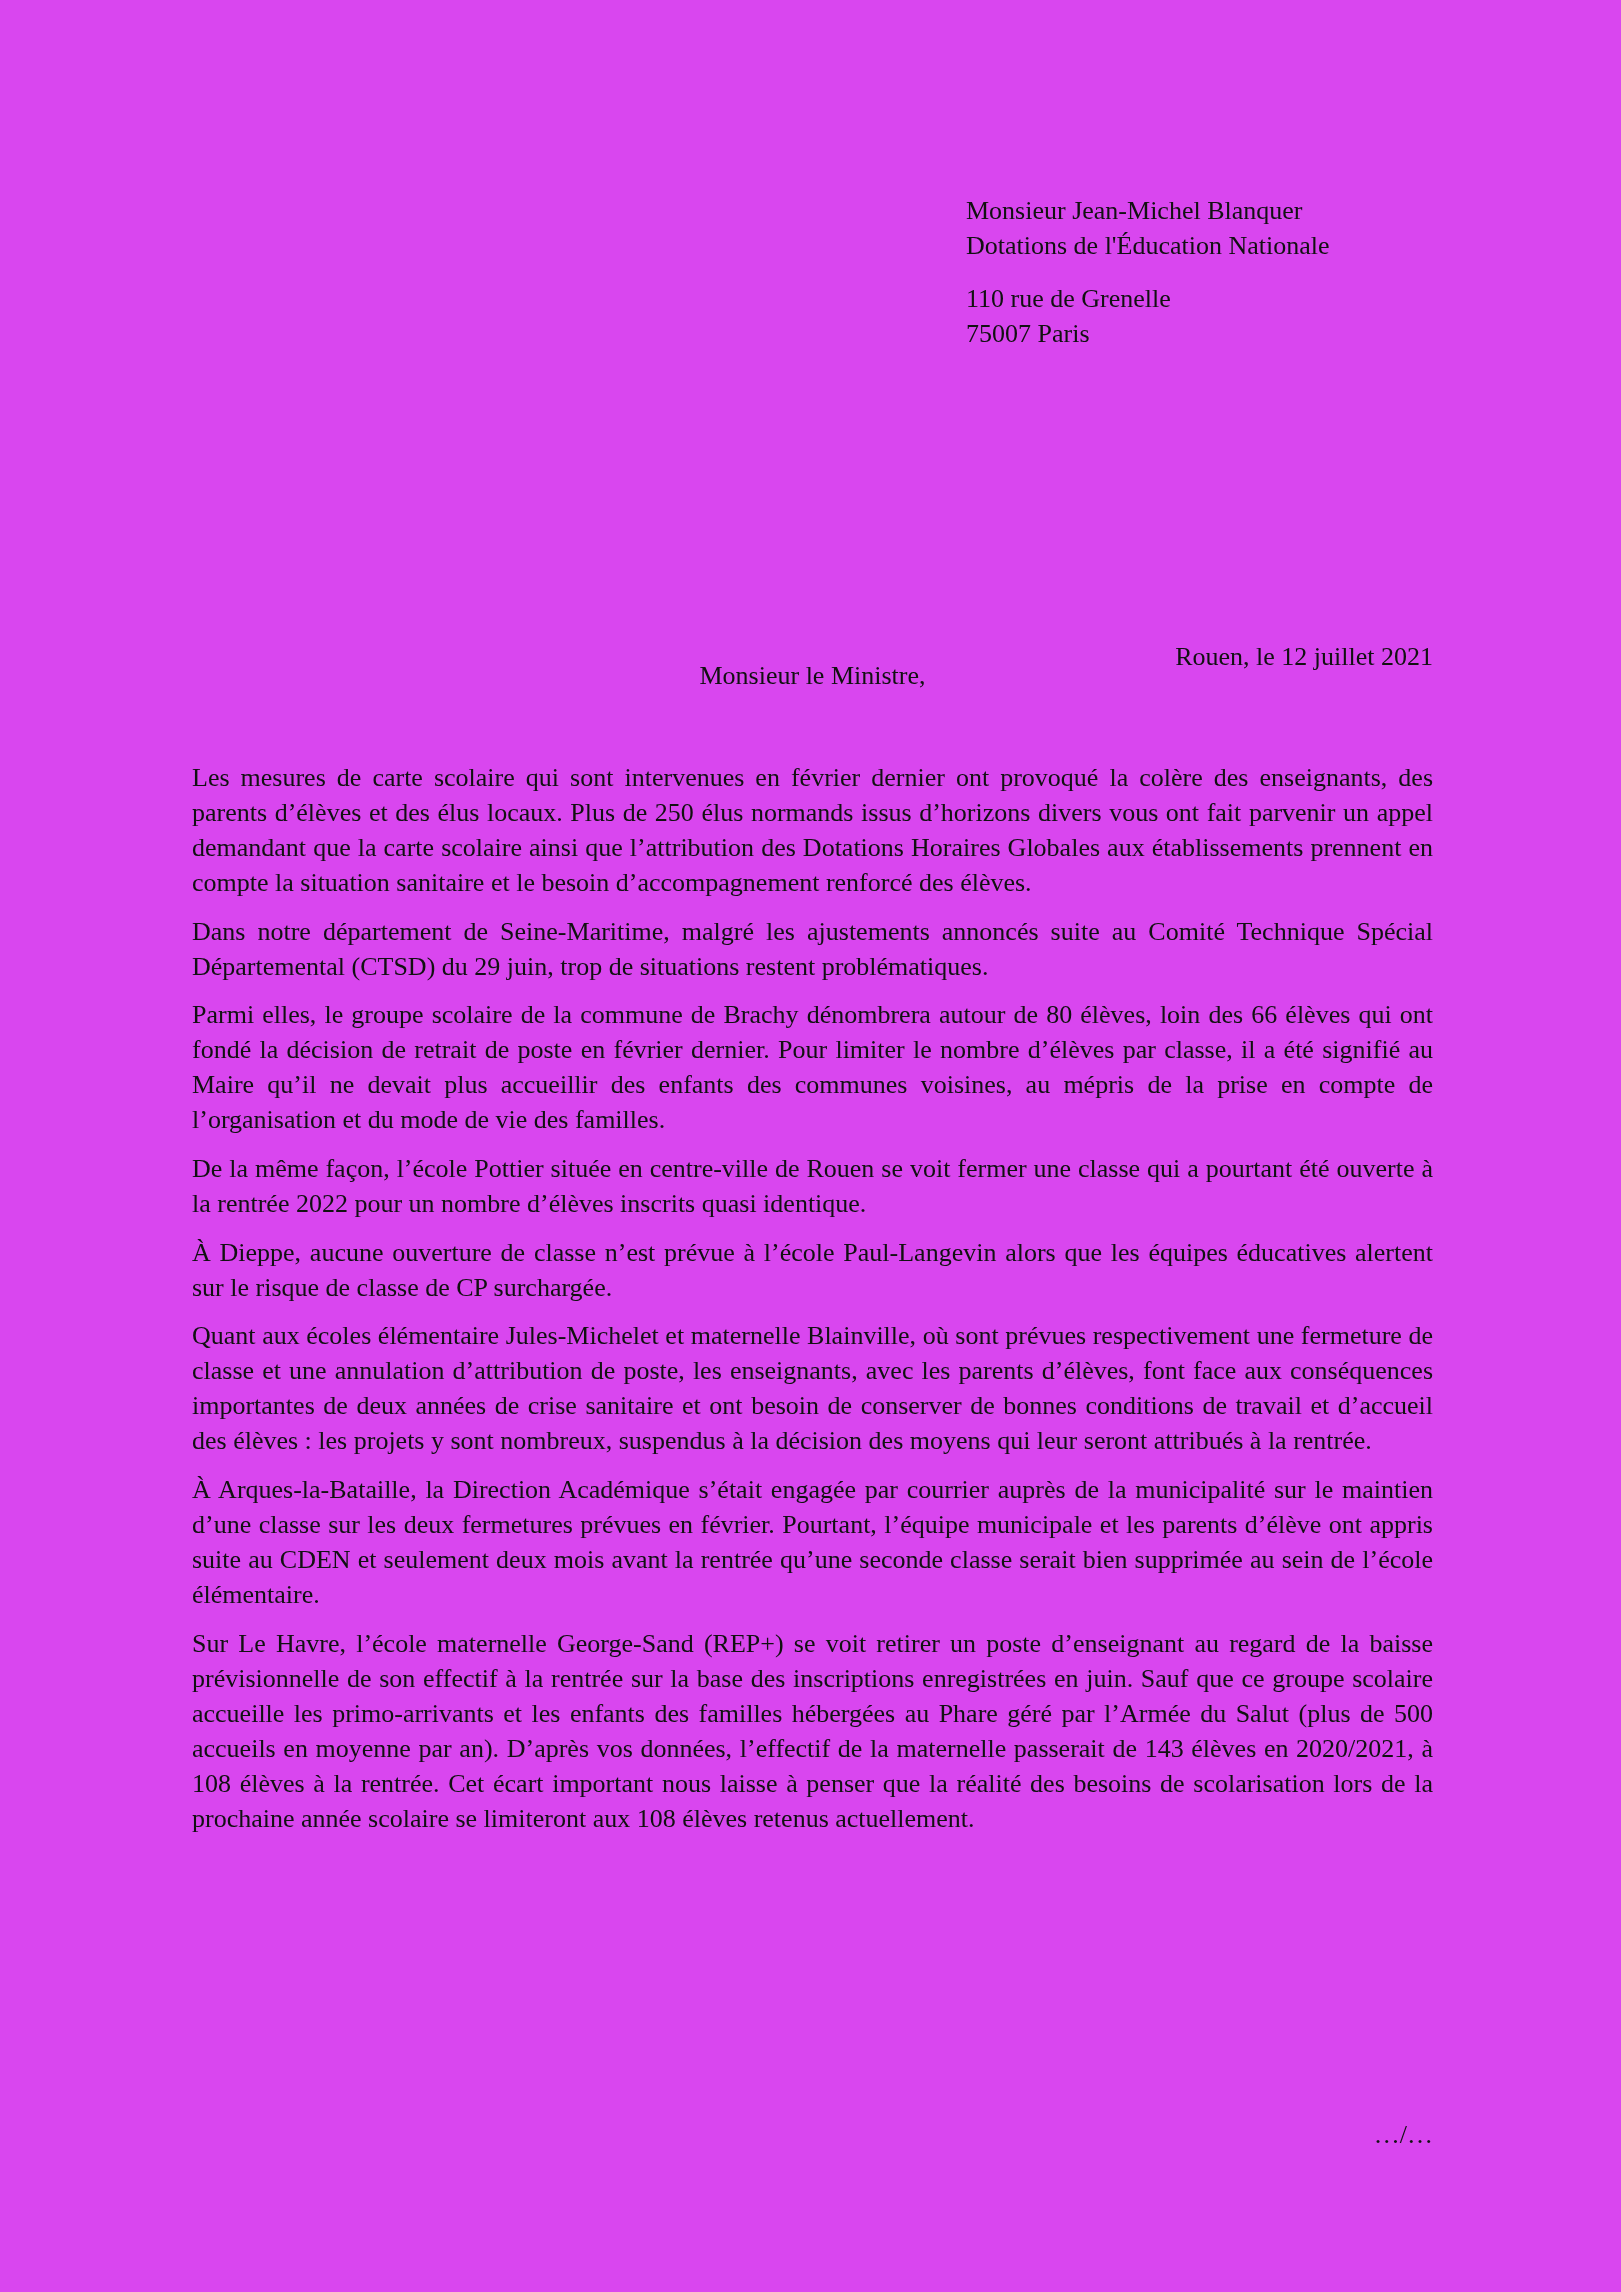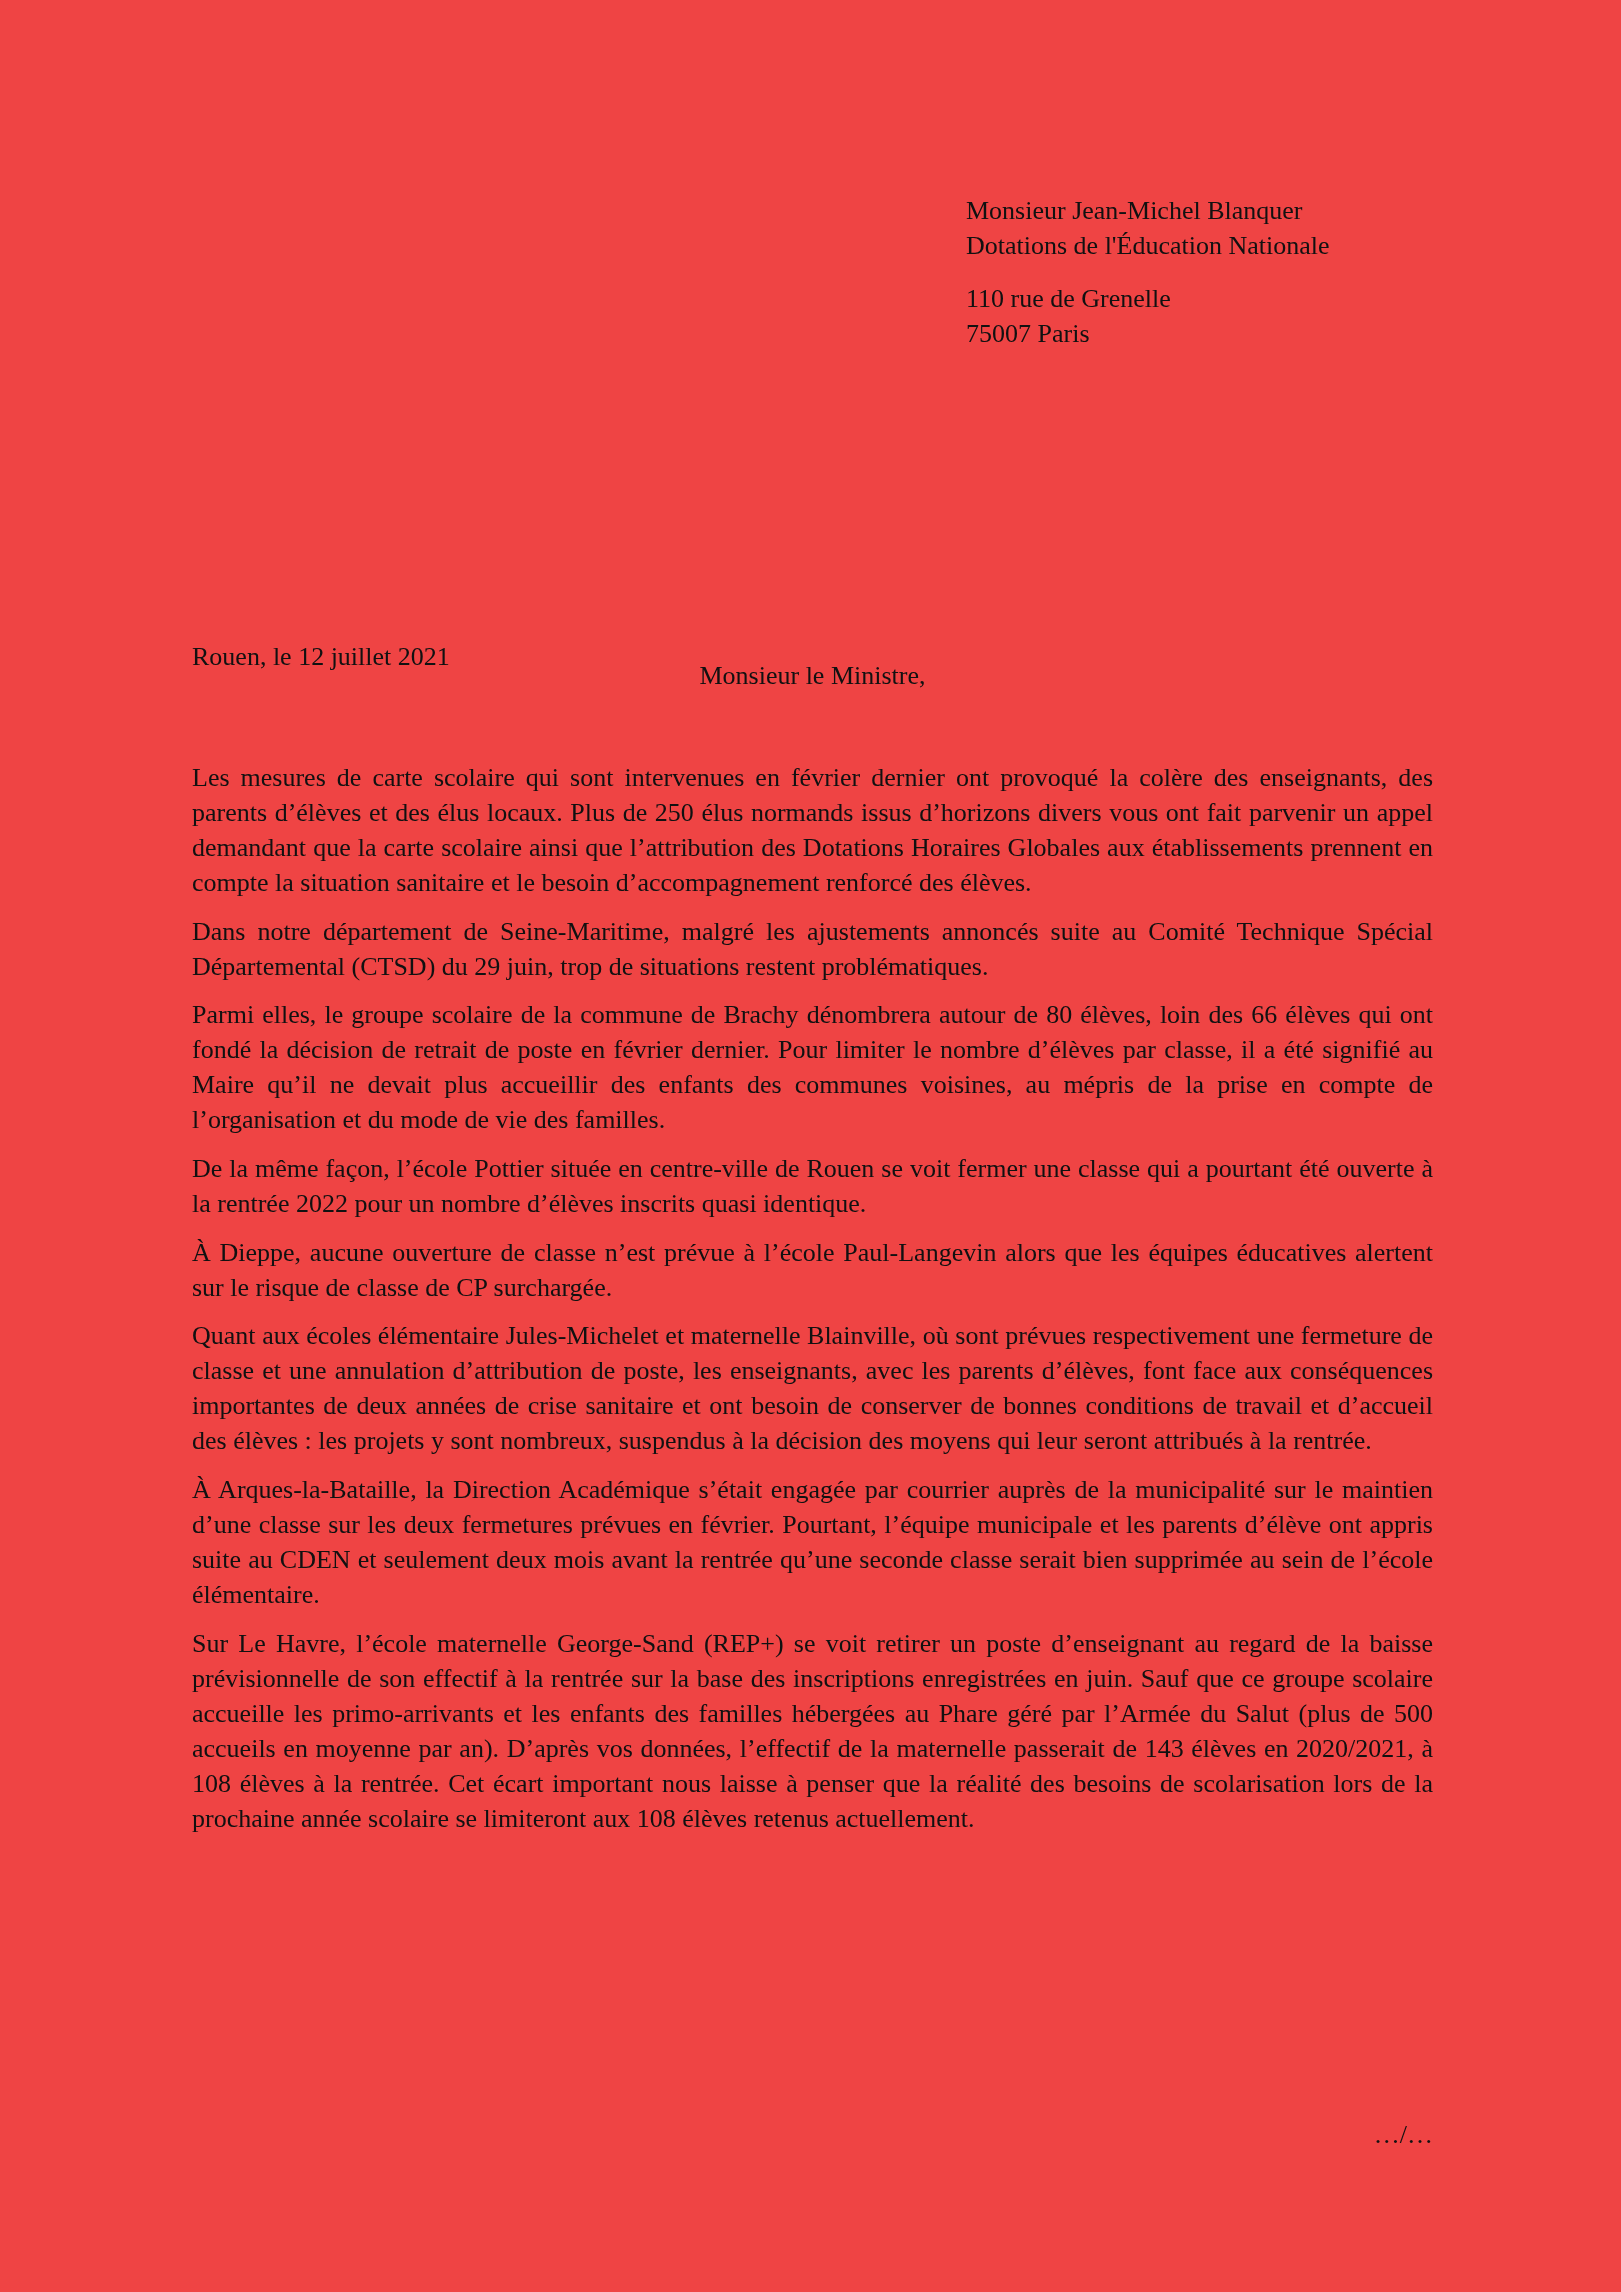--- a/index.html
+++ b/index.html
@@ -15,21 +15,21 @@
       font-family: "Liberation Serif", "DejaVu Serif", serif;
       color: #111111;
       font-size: 26px;
       line-height: 35px;
     }
     .page {
       position: absolute;
       left: 0; top: 0;
       width: 1621px;
       height: 2293px;
-      background: #ef4444;
+      background: #d946ef;
     }
     .recipient {
       position: absolute;
       left: 966px;
       top: 193px;
       width: 588px;
     }
     .recipient .line {
       display: block;
       white-space: nowrap;
@@ -45,20 +45,21 @@
       text-align: left;
     }
     .subject .label {
       font-weight: bold;
     }
     .dateline {
       position: absolute;
       left: 192px;
       top: 639px;
       width: 1241px;
+      text-align: right;
     }
     .salutation {
       position: absolute;
       left: 192px;
       top: 658px;
       width: 1241px;
       text-align: center;
     }
     .body-text {
       position: absolute;

